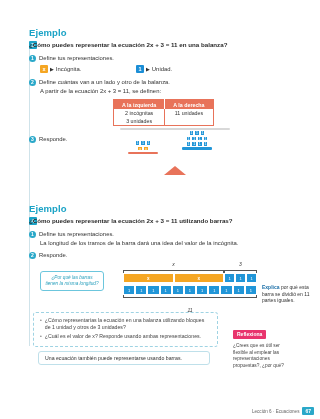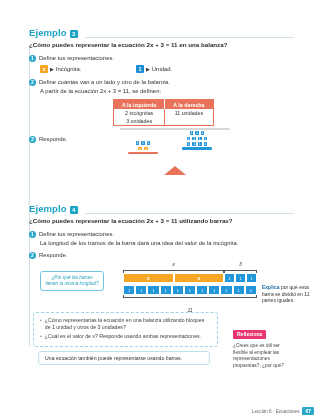--- a/index.html
+++ b/index.html
@@ -13,22 +13,23 @@
   .page { position: relative; width: 320px; height: 419px; padding: 0; }
 
   
   .left-rule {
     position: absolute; left: 29px; top: 46px; width: 1px; height: 300px;
     background: #cfe3ea;
   }
 
   
   .ej-head {
-    display: flex; align-items: flex-end; gap: 3px;
+    display: flex; align-items: flex-start; gap: 3px;
     position: absolute;
+    flex-direction: column;
   }
   .ej-title {
     color: #1ba3c6; font-weight: bold; font-size: 9.5px;
     letter-spacing: .1px;
   }
   .ej-badge {
     width: 8px; height: 8px; background: #1ba3c6; color: #fff;
     font-size: 6px; font-weight: bold; line-height: 8px; text-align: center;
     border-radius: 1px;
   }

